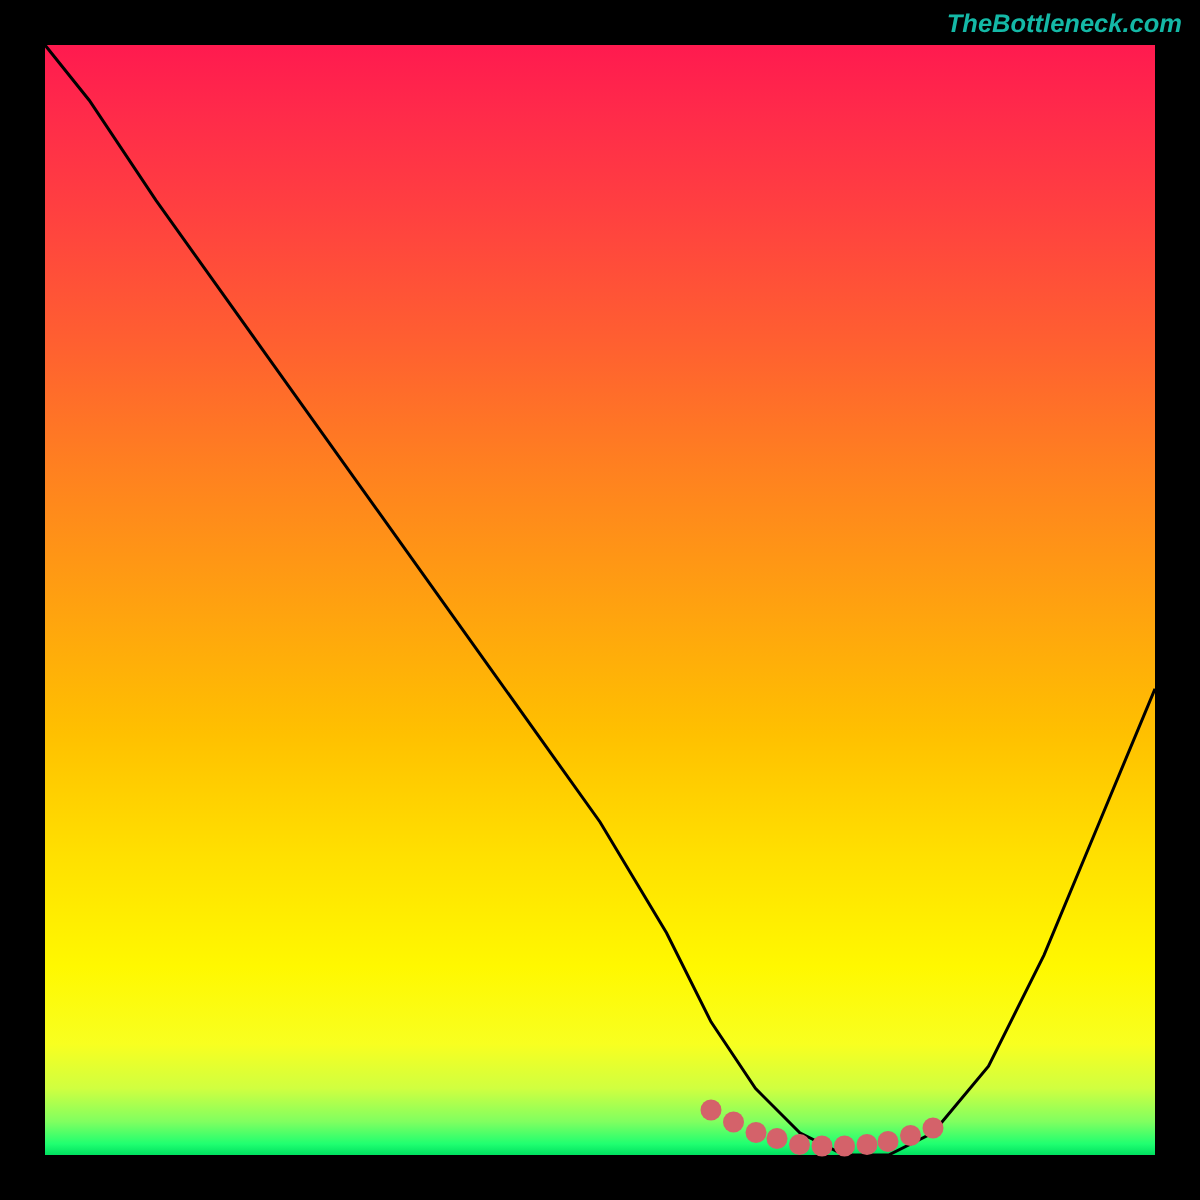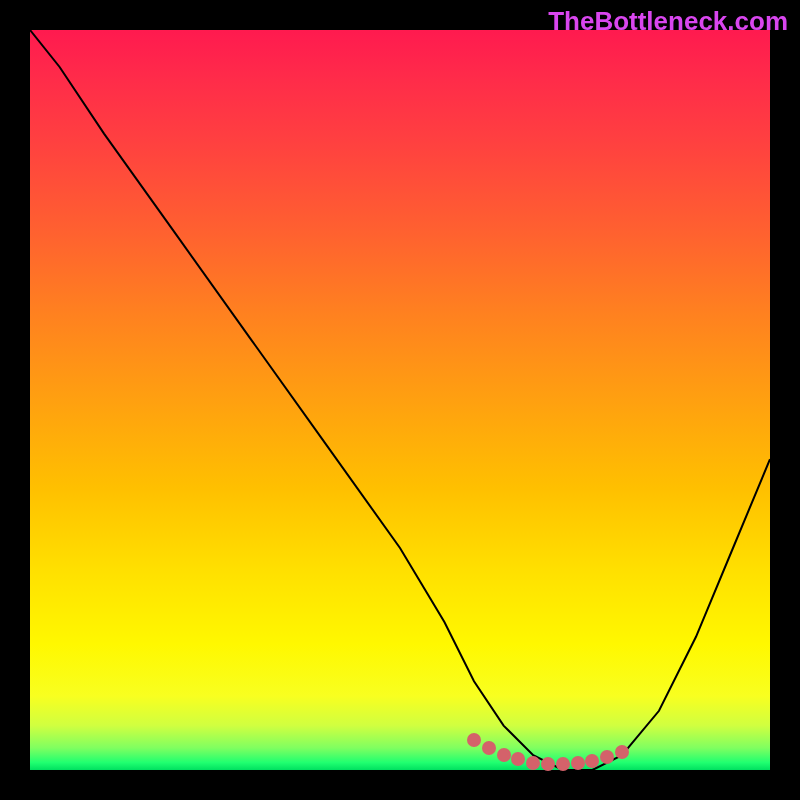--- a/index.html
+++ b/index.html
@@ -9,24 +9,25 @@
     width: 800px;
     height: 800px;
     position: relative;
     overflow: hidden;
     font-family: Arial, sans-serif;
   }
   .watermark {
     position: absolute;
     top: 6px;
     right: 12px;
-    color: #d946ef;
-    font-size: 26px;
+    color: #14b8a6;
+    font-size: 17px;
     font-weight: 600;
     z-index: 10;
+    font-style: italic;
   }
   .plot-area {
     position: absolute;
     left: 30px;
     top: 30px;
     width: 740px;
     height: 740px;
     background: linear-gradient(to bottom,
       #ff1a4f 0%,
       #ff2a4a 6%,

